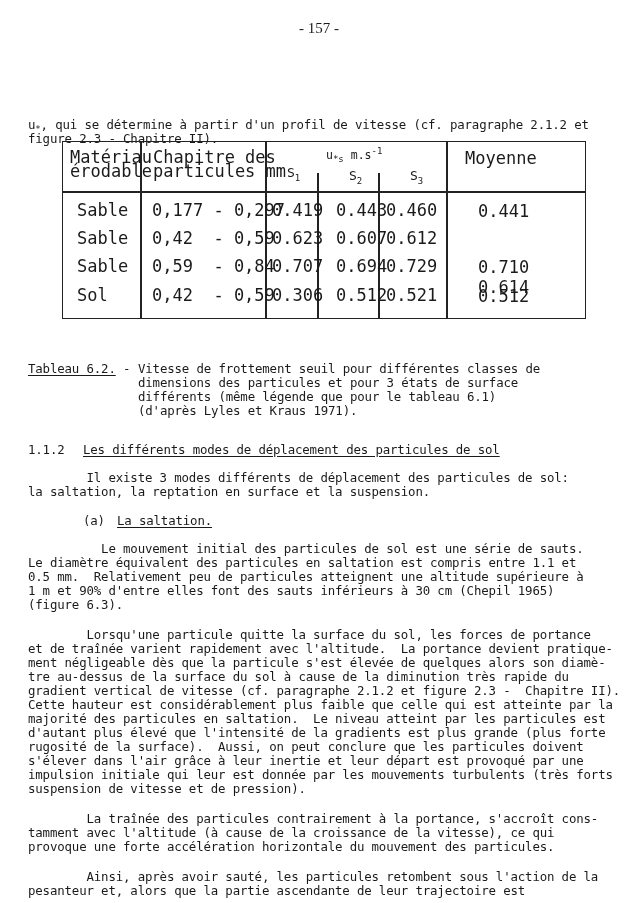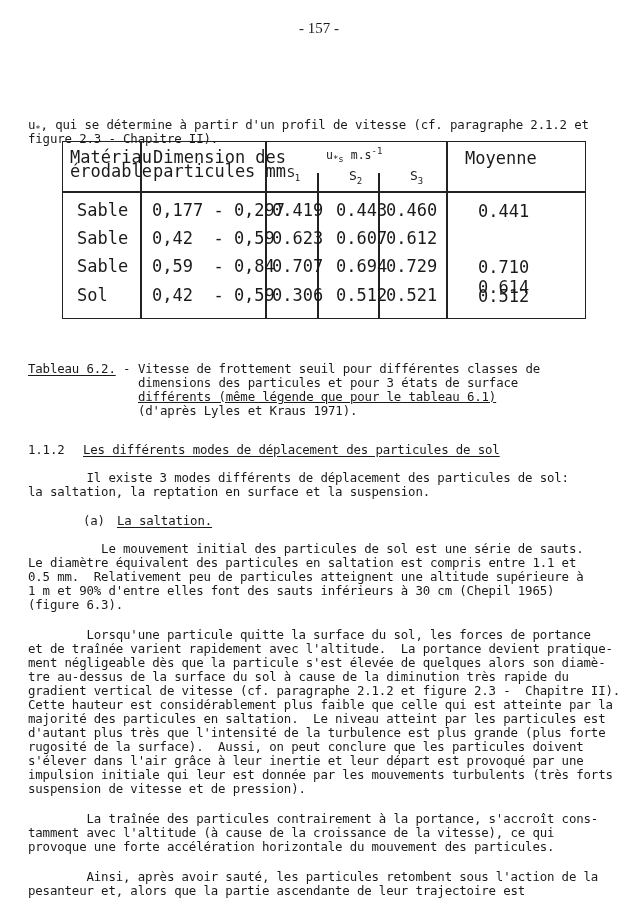--- a/index.html
+++ b/index.html
@@ -28,21 +28,21 @@
   <div class="tb"></div>
   <div class="vl" style="left:140px;top:141px;height:177px;"></div>
   <div class="vl" style="left:265px;top:141px;height:177px;"></div>
   <div class="vl" style="left:317px;top:173px;height:145px;"></div>
   <div class="vl" style="left:378px;top:173px;height:145px;"></div>
   <div class="vl" style="left:446px;top:141px;height:177px;"></div>
   <div class="hl" style="left:62px;top:191px;width:524px;"></div>
 
   <div class="c" style="left:70px;top:150px;"><span>Matériau</span></div>
   <div class="c" style="left:70px;top:164px;"><span>érodable</span></div>
-  <div class="c" style="left:153px;top:150px;"><span>Dimension des</span></div>
+  <div class="c" style="left:153px;top:150px;"><span>Chapitre des</span></div>
   <div class="c" style="left:153px;top:164px;"><span>particules mm</span></div>
   <div class="c" style="left:326px;top:148px;font-size:11.5px;"><span>u</span><sub>*s</sub> <span>m.s</span><sup>-1</sup></div>
   <div class="c" style="left:287px;top:166px;font-size:13px;"><span>S</span><sub>1</sub></div>
   <div class="c" style="left:349px;top:169px;font-size:13px;"><span>S</span><sub>2</sub></div>
   <div class="c" style="left:410px;top:169px;font-size:13px;"><span>S</span><sub>3</sub></div>
   <div class="c" style="left:465px;top:151px;">Moyenne</div>
 
   <div class="c" style="left:77px;top:203px;">Sable</div>
   <div class="c" style="left:152px;top:203px;">0,177 - 0,297</div>
   <div class="c" style="left:272px;top:203px;">0.419</div>
@@ -68,21 +68,21 @@
   <div class="c" style="left:152px;top:288px;">0,42  - 0,59</div>
   <div class="c" style="left:272px;top:288px;">0.306</div>
   <div class="c" style="left:336px;top:288px;">0.512</div>
   <div class="c" style="left:386px;top:288px;">0.521</div>
   <div class="c" style="left:478px;top:289px;">0.512</div>
 </div>
 
 <div class="t" style="left:28px;top:332px;"><span class="u">Tableau 6.2.</span><span> - </span></div>
 <div class="t" style="left:138px;top:332px;">Vitesse de frottement seuil pour différentes classes de</div>
 <div class="t" style="left:138px;top:346px;">dimensions des particules et pour 3 états de surface</div>
-<div class="t" style="left:138px;top:360px;text-decoration:underline;">différents (même légende que pour le tableau 6.1)</div>
+<div class="t" style="left:138px;top:360px;">différents (même légende que pour le tableau 6.1)</div>
 <div class="t" style="left:138px;top:374px;">(d'après Lyles et Kraus 1971).</div>
 
 <div class="t" style="left:28px;top:413px;">1.1.2</div>
 <div class="t u" style="left:83px;top:413px;">Les différents modes de déplacement des particules de sol</div>
 
 <div class="t" style="left:28px;top:441px;">        Il existe 3 modes différents de déplacement des particules de sol:</div>
 <div class="t" style="left:28px;top:455px;">la saltation, la reptation en surface et la suspension.</div>
 
 <div class="t" style="left:83px;top:484px;">(a)</div>
 <div class="t u" style="left:117px;top:484px;">La saltation.</div>
@@ -93,21 +93,21 @@
 <div class="t" style="left:28px;top:554px;">1 m et 90% d'entre elles font des sauts inférieurs à 30 cm (Chepil 1965)</div>
 <div class="t" style="left:28px;top:568px;">(figure 6.3).</div>
 
 <div class="t" style="left:28px;top:598px;">        Lorsqu'une particule quitte la surface du sol, les forces de portance</div>
 <div class="t" style="left:28px;top:612px;">et de traînée varient rapidement avec l'altitude.  La portance devient pratique-</div>
 <div class="t" style="left:28px;top:626px;">ment négligeable dès que la particule s'est élevée de quelques alors son diamè-</div>
 <div class="t" style="left:28px;top:640px;text-align:center;">tre au-dessus de la surface du sol à cause de la diminution très rapide du</div>
 <div class="t" style="left:28px;top:654px;">gradient vertical de vitesse (cf. paragraphe 2.1.2 et figure 2.3 -  Chapitre II).</div>
 <div class="t" style="left:28px;top:668px;">Cette hauteur est considérablement plus faible que celle qui est atteinte par la</div>
 <div class="t" style="left:28px;top:682px;">majorité des particules en saltation.  Le niveau atteint par les particules est</div>
-<div class="t" style="left:28px;top:696px;">d'autant plus très que l'intensité de la turbulence est plus grande (plus forte</div>
+<div class="t" style="left:28px;top:696px;">d'autant plus élevé que l'intensité de la gradients est plus grande (plus forte</div>
 <div class="t" style="left:28px;top:710px;">rugosité de la surface).  Aussi, on peut conclure que les particules doivent</div>
 <div class="t" style="left:28px;top:724px;">s'élever dans l'air grâce à leur inertie et leur départ est provoqué par une</div>
 <div class="t" style="left:28px;top:738px;">impulsion initiale qui leur est donnée par les mouvements turbulents (très forts</div>
 <div class="t" style="left:28px;top:752px;">suspension de vitesse et de pression).</div>
 
 <div class="t" style="left:28px;top:782px;">        La traînée des particules contrairement à la portance, s'accroît cons-</div>
 <div class="t" style="left:28px;top:796px;">tamment avec l'altitude (à cause de la croissance de la vitesse), ce qui</div>
 <div class="t" style="left:28px;top:810px;">provoque une forte accélération horizontale du mouvement des particules.</div>
 
 <div class="t" style="left:28px;top:840px;">        Ainsi, après avoir sauté, les particules retombent sous l'action de la</div>

